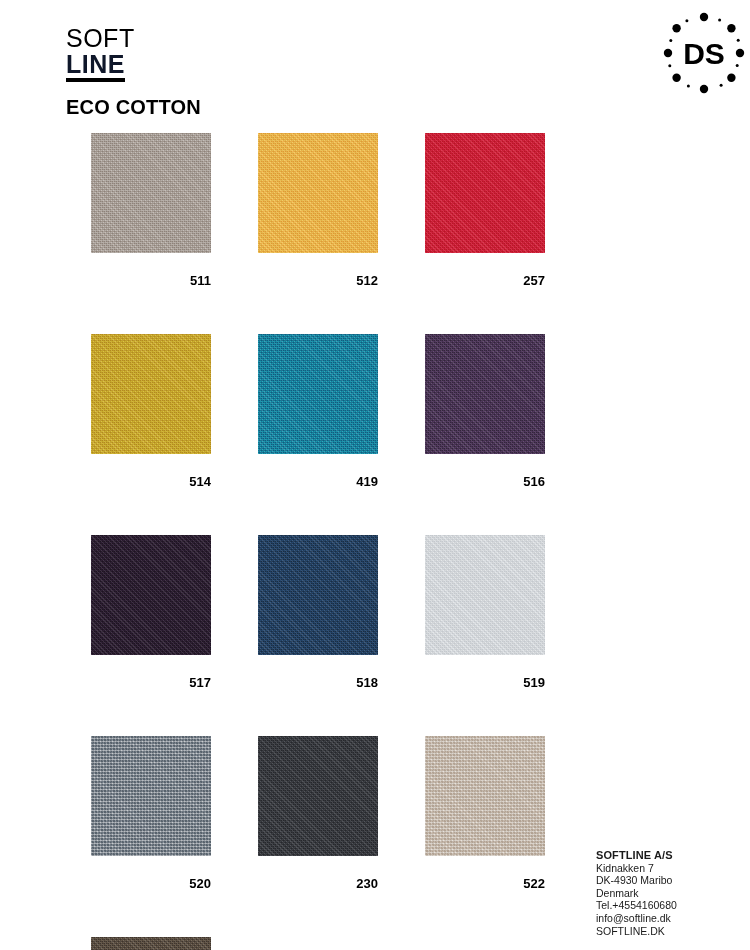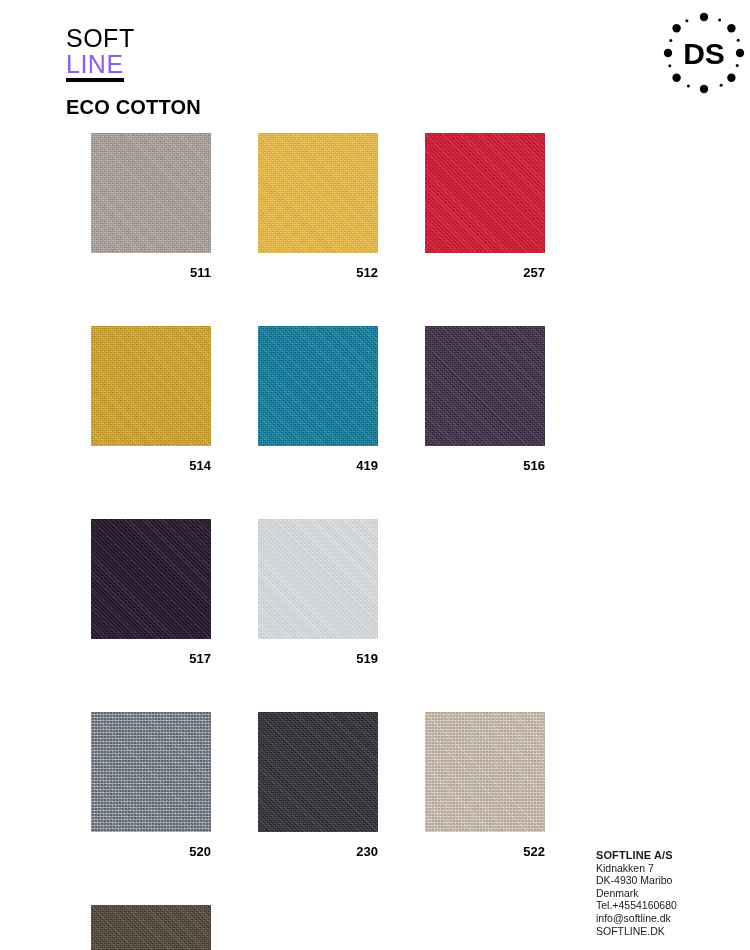--- a/index.html
+++ b/index.html
@@ -26,24 +26,24 @@
   }
   .brand-soft {
     font-size: 25px;
     font-weight: 400;
     letter-spacing: 0.5px;
     line-height: 26px;
     color: #000;
   }
   .brand-line {
     font-size: 25px;
-    font-weight: 400;
+    font-weight: 700;
     letter-spacing: 0.5px;
     line-height: 26px;
-    color: #8b5cf6;
+    color: #0f172a;
     display: inline-block;
     border-bottom: 4px solid #000;
     padding-bottom: 1px;
   }
   .collection-title {
     margin-top: 14px;
     font-size: 20px;
     font-weight: 700;
     letter-spacing: 0.2px;
     color: #000;
@@ -118,21 +118,21 @@
         rgba(0,0,0,0.24) 1px, rgba(0,0,0,0.24) 3px),
       repeating-linear-gradient(90deg,
         rgba(255,255,255,0.26) 0px, rgba(255,255,255,0.26) 1px,
         rgba(0,0,0,0.20) 1px, rgba(0,0,0,0.20) 3px);
   }
   .swatch-code {
     text-align: right;
     font-size: 13px;
     font-weight: 700;
     color: #000;
-    padding-top: 12px;
+    padding-top: 20px;
     line-height: 16px;
   }
 
   
   #footer-address {
     position: absolute;
     left: 596px;
     top: 849px;
     width: 150px;
     font-size: 10.5px;
@@ -209,20 +209,24 @@
         <div class="swatch-chip" style="background-color: rgb(69, 48, 80);"></div>
         <div class="swatch-code">516</div>
       </div>
     </div>
     <div class="swatch-row">
       <div class="swatch-cell">
         <div class="swatch-chip" style="background-color: rgb(39, 26, 44);"></div>
         <div class="swatch-code">517</div>
       </div>
       <div class="swatch-cell">
+        <div class="swatch-chip" style="background-color: rgb(31, 60, 92);"></div>
+        <div class="swatch-code">518</div>
+      </div>
+      <div class="swatch-cell">
         <div class="swatch-chip" style="background-color: rgb(216, 220, 224);"></div>
         <div class="swatch-code">519</div>
       </div>
     </div>
     <div class="swatch-row">
       <div class="swatch-cell">
         <div class="swatch-chip coarse" style="background-color: rgb(138, 146, 154);"></div>
         <div class="swatch-code">520</div>
       </div>
       <div class="swatch-cell">

